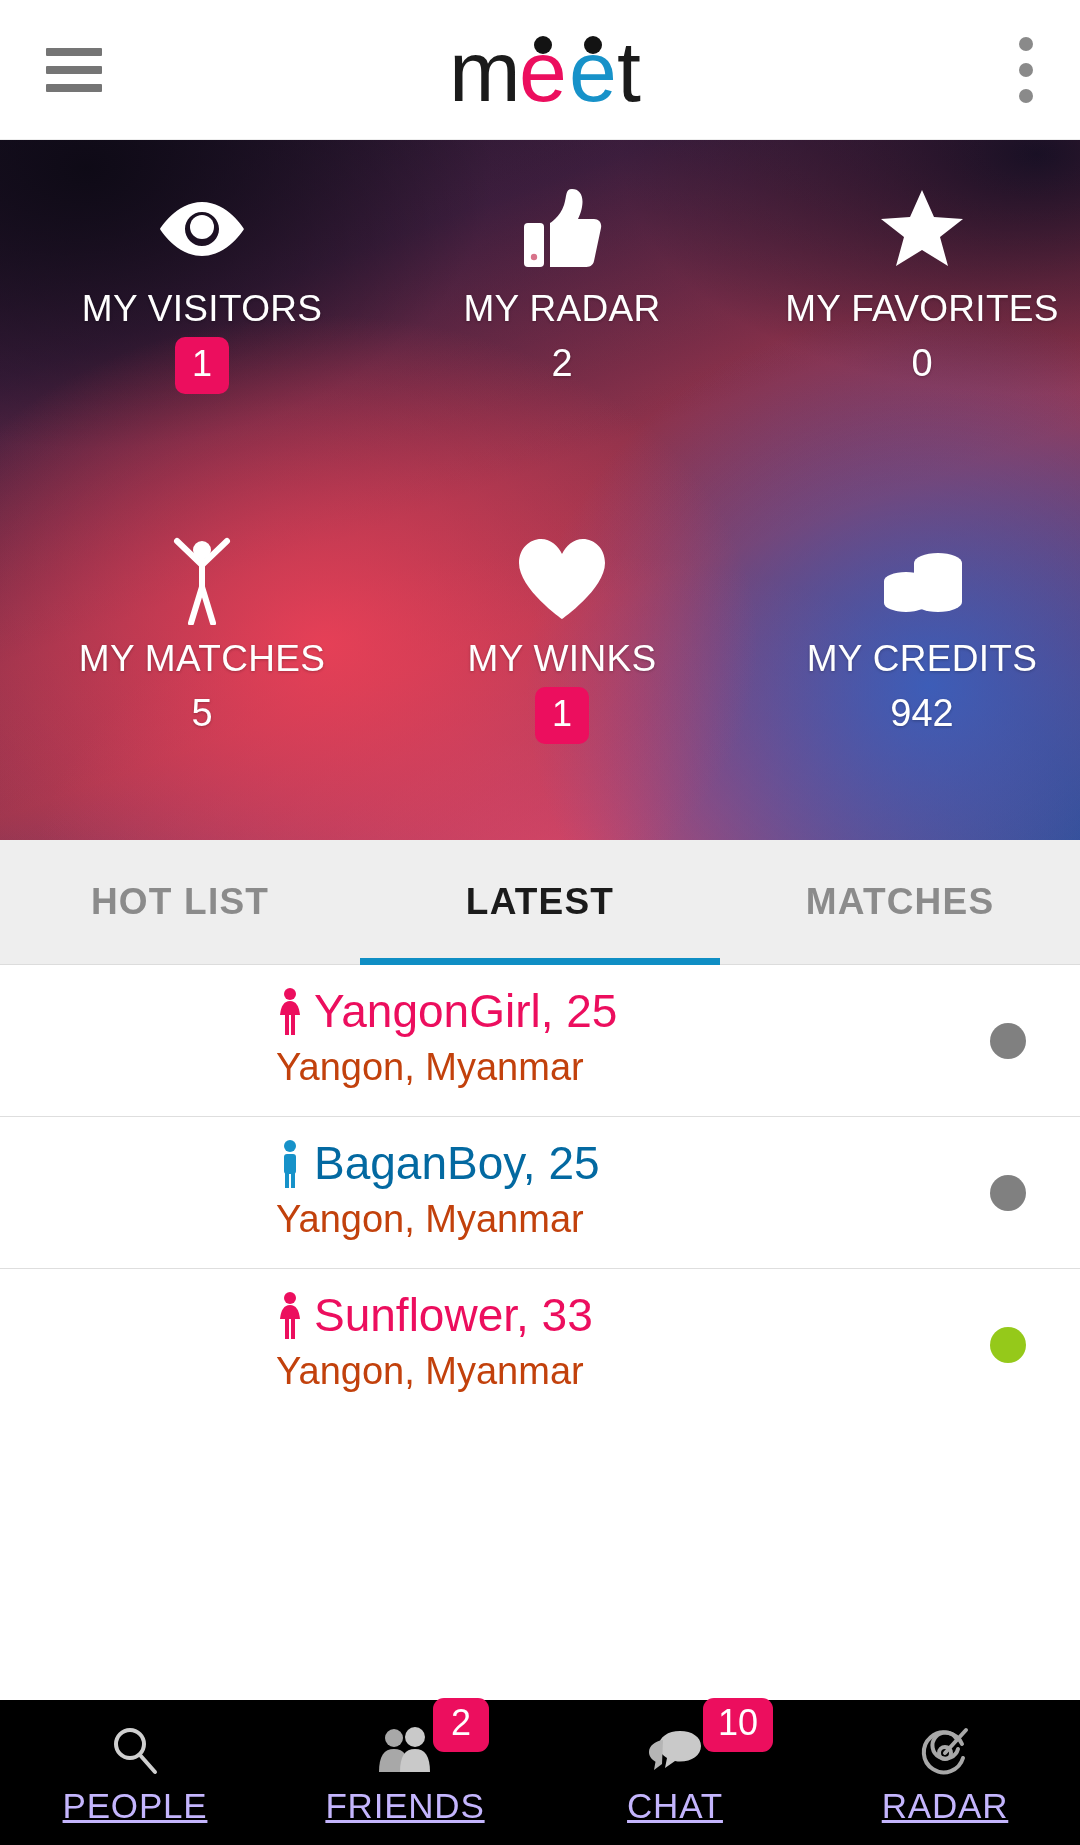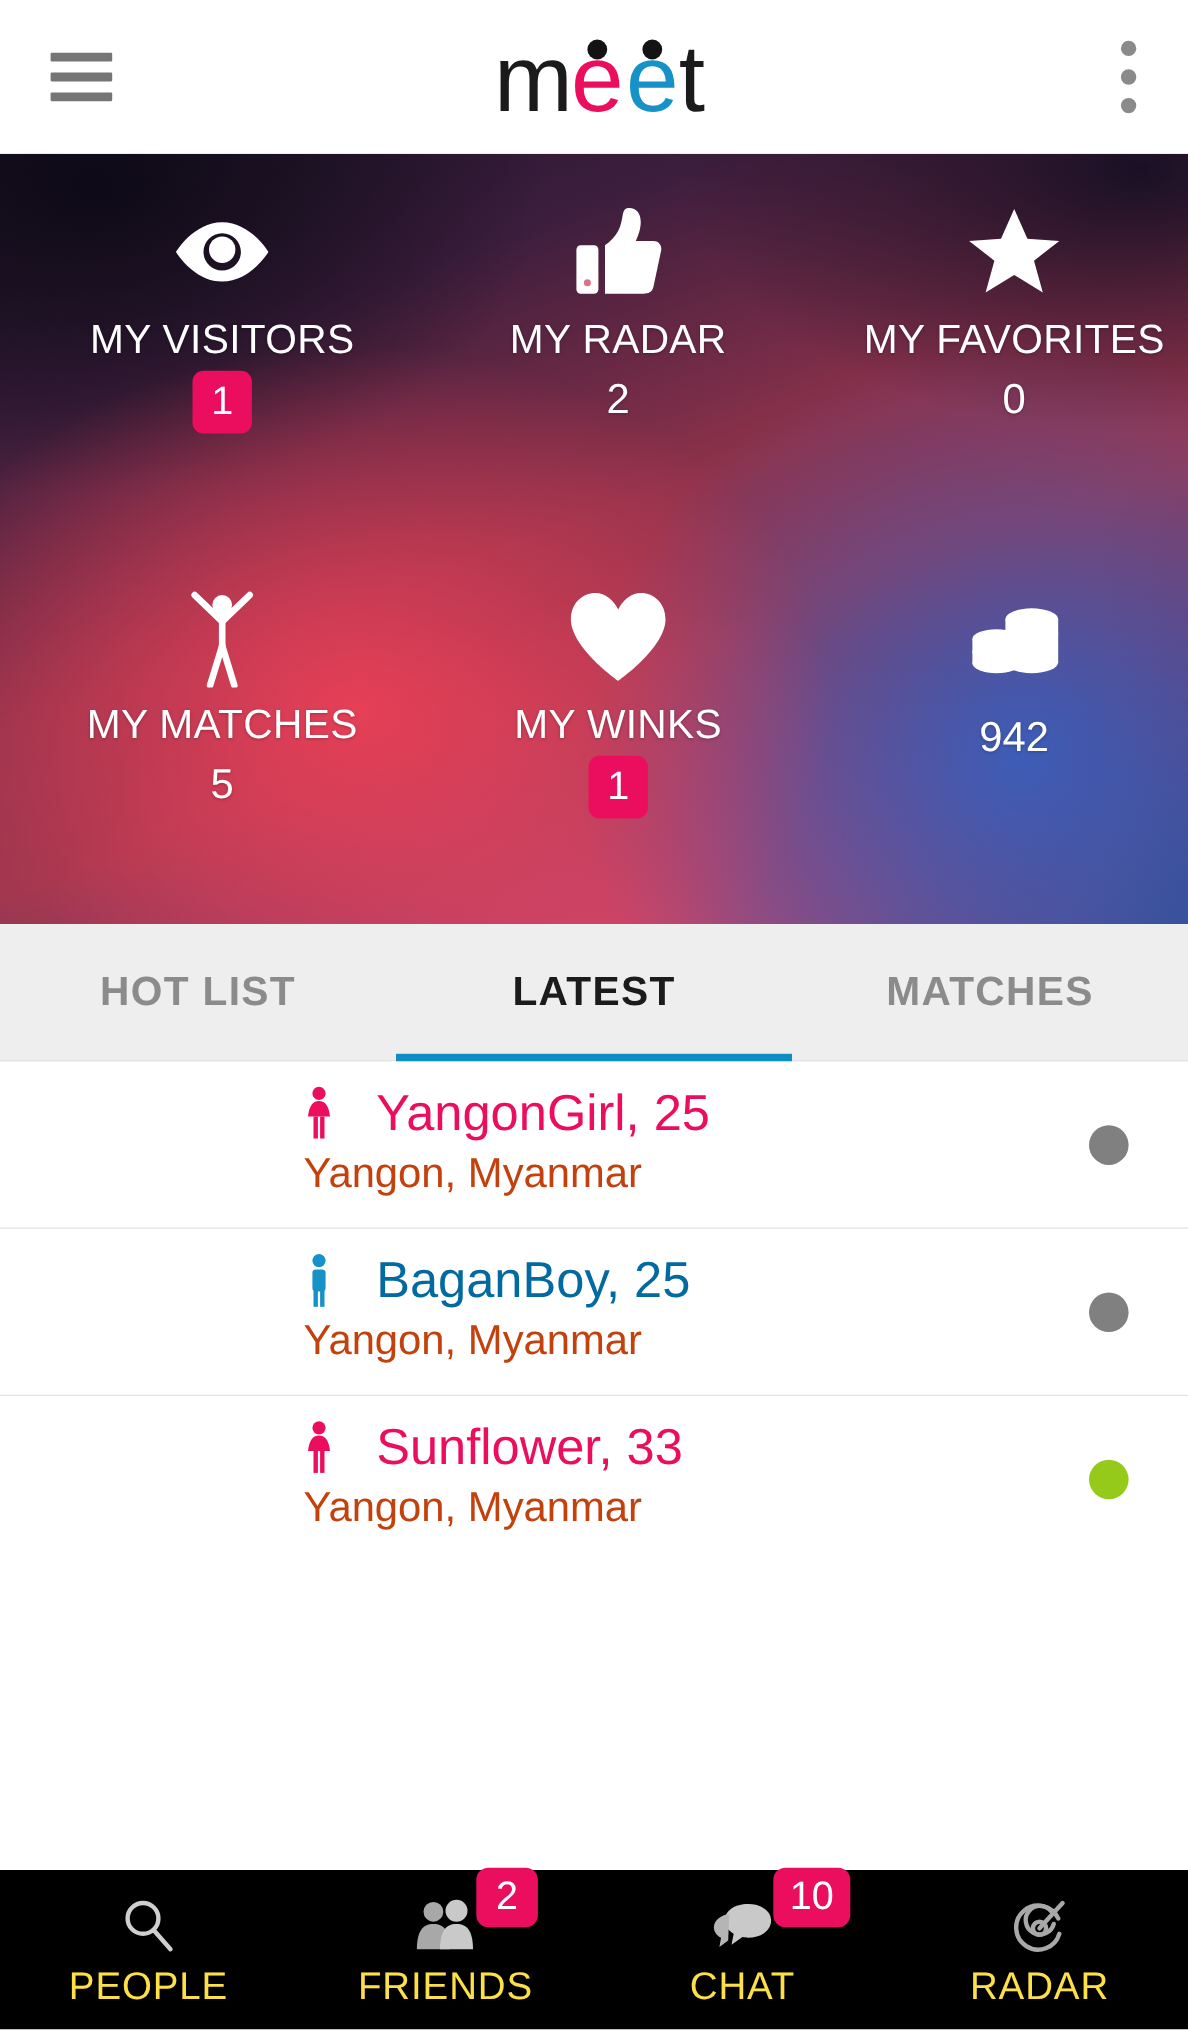--- a/index.html
+++ b/index.html
@@ -73,42 +73,42 @@
     height:7px; background:#0f8ec4;
   }
 
   
   .list { position:absolute; top:965px; left:0; width:1080px;
           height:455px; background:#fff; overflow:hidden; }
   .row { position:relative; height:152px; border-bottom:1px solid #dedede;
          display:flex; align-items:center; cursor:pointer; }
   .row .txt { position:absolute; left:276px; top:20px; }
   .row .name { font-size:46px; line-height:1.16; display:flex;
-               align-items:center; white-space:nowrap;gap:28px; }
+               align-items:center; white-space:nowrap; }
   .row .name .gi { margin-right:10px; display:flex; align-items:flex-end; }
   .row .name .gi svg { display:block; }
   .row .name.female { color:#ec0e5e; }
   .row .name.male   { color:#0369a1; }
   .row .loc { font-size:38px; color:#c2410c; margin-top:8px; }
   .row .dot { position:absolute; right:54px; top:50%;
               transform:translateY(-50%); width:36px; height:36px;
               border-radius:50%; }
   .dot.offline { background:#808080; }
   .dot.online  { background:#95c91a; }
 
   
   .bottomnav {
     position:absolute; bottom:0; left:0; width:1080px; height:145px;
     background:#000; display:flex;
   }
   .nav { flex:1; position:relative; display:flex; flex-direction:column;
          align-items:center; justify-content:center; cursor:pointer; }
   .nav .nic { height:62px; display:flex; align-items:center; justify-content:center; }
   .nav .nic svg { display:block; }
-  .nav .nlbl { color:#fde047; font-size:35px; letter-spacing:0.8px; margin-top:4px; }
+  .nav .nlbl { color:#c4b5fd; font-size:35px; letter-spacing:0.8px; margin-top:4px;text-decoration:underline; }
   .nav .nbadge {
     position:absolute; top:-2px; left:calc(50% + 28px);
     background:#ec0e5e; color:#fff; font-size:36px;
     border-radius:11px; padding:7px 15px 11px; line-height:1;
     min-width:56px; text-align:center;
   }
 </style>
 </head>
 <body>
 
@@ -222,20 +222,21 @@
               <ellipse cx="66" cy="26" rx="24" ry="10"></ellipse>
               <rect x="42" y="26" width="48" height="13"></rect>
               <ellipse cx="66" cy="39" rx="24" ry="10"></ellipse>
               <rect x="42" y="39" width="48" height="13"></rect>
               <ellipse cx="66" cy="52" rx="24" ry="10"></ellipse>
               <rect x="42" y="52" width="48" height="13"></rect>
               <ellipse cx="66" cy="65" rx="24" ry="10"></ellipse>
             </g>
           </svg>
         </div>
+        <div class="lbl">MY CREDITS</div>
         <div class="val">942</div>
       </div>
 
     </div>
   </div>
 
   <div class="tabs">
     <div class="tab">HOT LIST</div>
     <div class="tab active">LATEST</div>
     <div class="tab">MATCHES</div>

